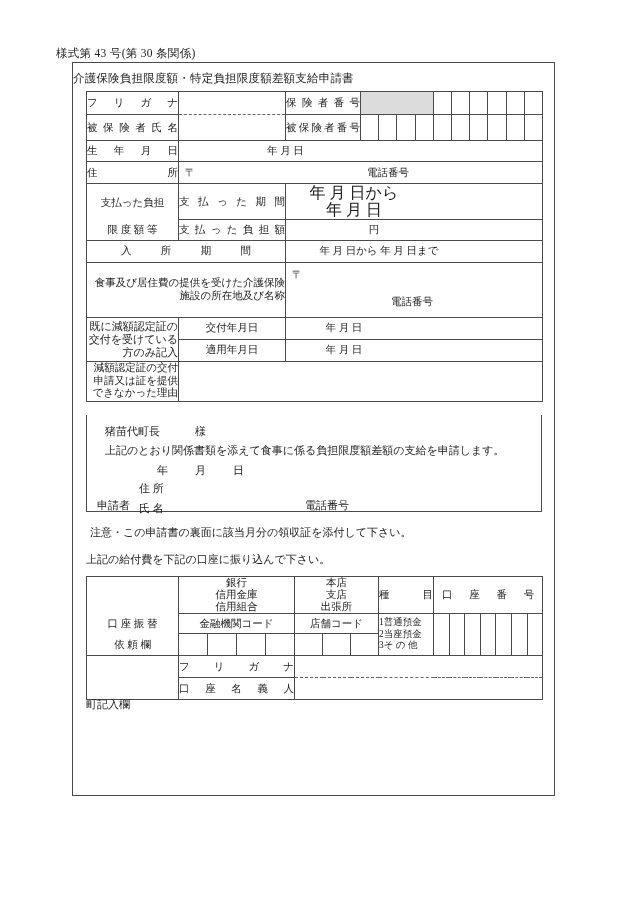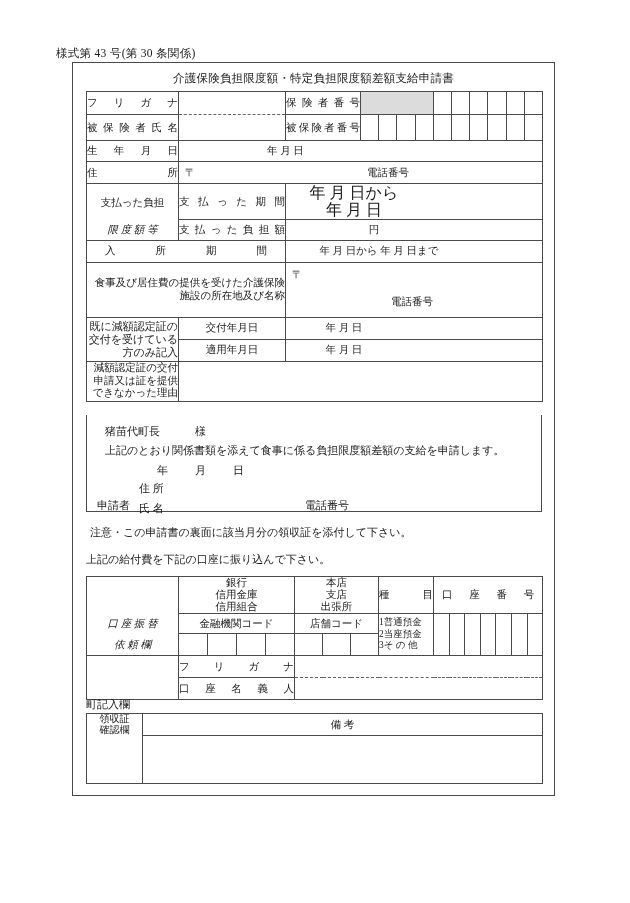--- a/index.html
+++ b/index.html
@@ -38,21 +38,21 @@
     width: 483px;
     height: 734px;
     border: 1px solid #4a4a4a;
     box-sizing: border-box;
   }
   .doc-title {
     position: absolute;
     left: 0;
     top: 8px;
     width: 100%;
-    text-align: center;
+    text-align: left;
     font-size: 11.5px;
     letter-spacing: 0.2px;
   }
   
   table.grid {
     border-collapse: collapse;
     table-layout: fixed;
     font-size: 10.5px;
     line-height: 1.25;
   }
@@ -69,21 +69,21 @@
     white-space: nowrap;
   }
   .lbl-multi {
     padding: 2px 4px;
     line-height: 1.18;
     text-align: right;
   }
   .ctr { text-align: center; }
   .dashed-b { border-bottom: 1px dashed #666 !important; }
   .dashed-r { border-right: 1px dashed #666 !important; }
-  .no-t { border-top: none !important; font-style: italic; }
+  .no-t { border-top: none !important; }
   .no-b { border-bottom: none !important; }
   .shaded { background: #dcdcdc; }
   .cellbox { border-left: 1px dashed #666 !important; }
 
   
   .tbl-main {
     position: absolute;
     left: 13px;
     top: 28px;
     width: 456px;
@@ -228,21 +228,21 @@
         </td>
       </tr>
 
       <tr>
         <td class="ctr no-t" style="height:21px">限 度 額 等</td>
         <td class="lbl dashed-r">支 払 っ た 負 担 額</td>
         <td colspan="11" class="ctr" style="padding-right:80px">円</td>
       </tr>
 
       <tr>
-        <td colspan="2" class="lbl" style="height:22px;padding:0 18px">入    所    期    間</td>
+        <td colspan="2" class="lbl" style="height:22px;padding:0 34px">入    所    期    間</td>
         <td colspan="11" class="ctr" style="padding-right:70px">年      月      日から      年      月      日まで</td>
       </tr>
 
       <tr>
         <td colspan="2" class="lbl-multi" style="height:55px;font-size:10.5px">食事及び居住費の提供を受けた介護保険施設の所在地及び名称</td>
         <td colspan="11" style="position:relative">
           <span style="position:absolute;left:6px;top:5px">〒</span>
           <span style="position:absolute;left:105px;top:32px">電話番号</span>
         </td>
       </tr>
@@ -355,34 +355,15 @@
       <tr>
         <td class="no-t" style="height:22px"></td>
         <td colspan="4" class="lbl">口 座 名 義 人</td>
         <td colspan="11" class="no-t"></td>
       </tr>
     </tbody>
       </table>
 
     <div class="town-label">町記入欄</div>
 
-    <table class="grid tbl-town">
-      <colgroup>
-        <col style="width:56px">
-        <col style="width:400px">
-      </colgroup>
-      <tbody>
-          <tr>
-        <td class="ctr no-b" style="height:21px;line-height:1.08;font-size:10px" rowspan="1">
-          <div>領収証</div>
-          <div>確認欄</div>
-        </td>
-        <td class="ctr" style="height:18px">備                          考</td>
-      </tr>
-      <tr>
-        <td class="no-t" style="height:48px"></td>
-        <td></td>
-      </tr>
-    </tbody>
-      </table>
 
   </div>
 </div>
 
 </body></html>

